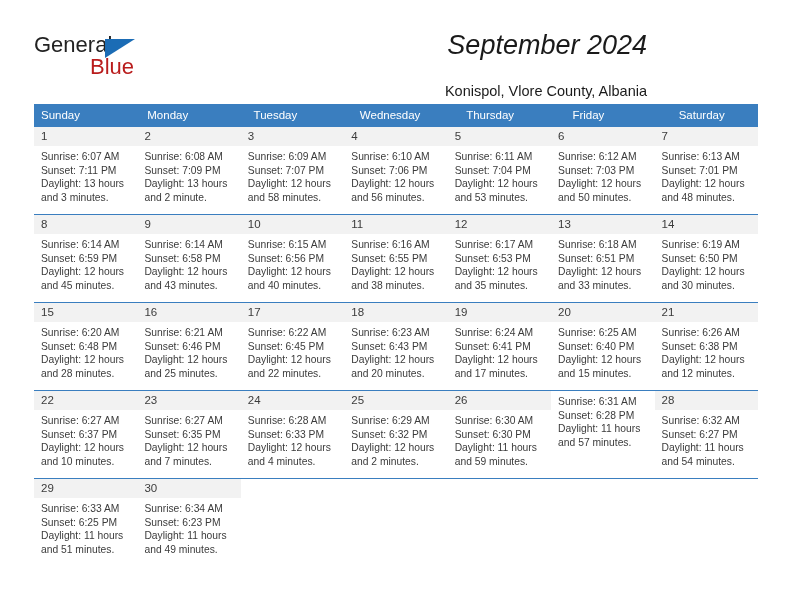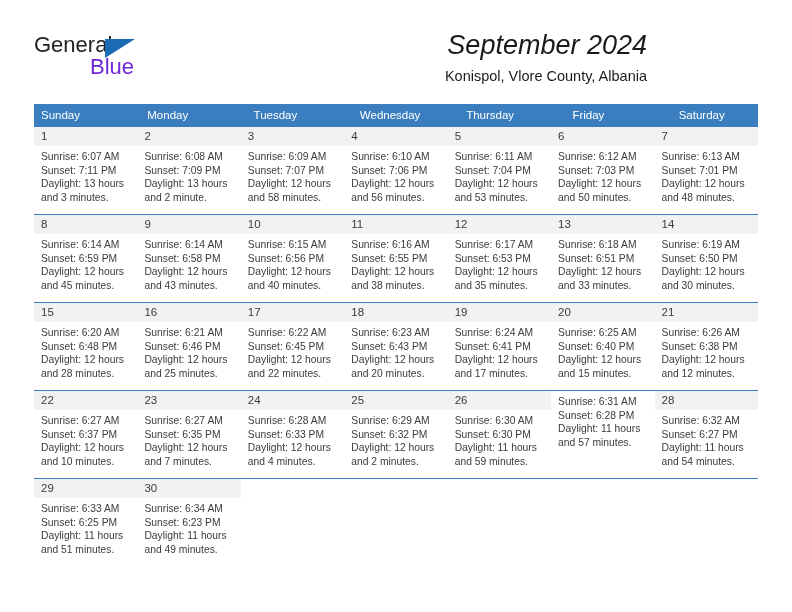--- a/index.html
+++ b/index.html
@@ -52,21 +52,21 @@
     width: 0;
     height: 0;
     border-left: 30px solid #1b6cb5;
     border-bottom: 19px solid transparent;
   }
   .brand-blue {
     position: absolute;
     left: 56px;
     top: 22px;
     font-size: 22px;
-    color: #6d28d9;
+    color: #b91c1c;
     line-height: 24px;
   }
 
   .title-block {
     position: absolute;
     right: 36px;
     top: 28px;
     text-align: right;
   }
   .cal-title {
@@ -74,21 +74,21 @@
     color: #1a1a1a;
     font-weight: normal;
     line-height: 34px;
     white-space: nowrap;
     font-style: italic;
   }
   .cal-subtitle {
     font-size: 14.5px;
     color: #1a1a1a;
     line-height: 22px;
-    margin-top: 3px;
+    margin-top: 18px;
     white-space: nowrap;
   }
 
   
   .calendar {
     position: absolute;
     left: 34px;
     top: 104px;
     width: 724px;
   }

